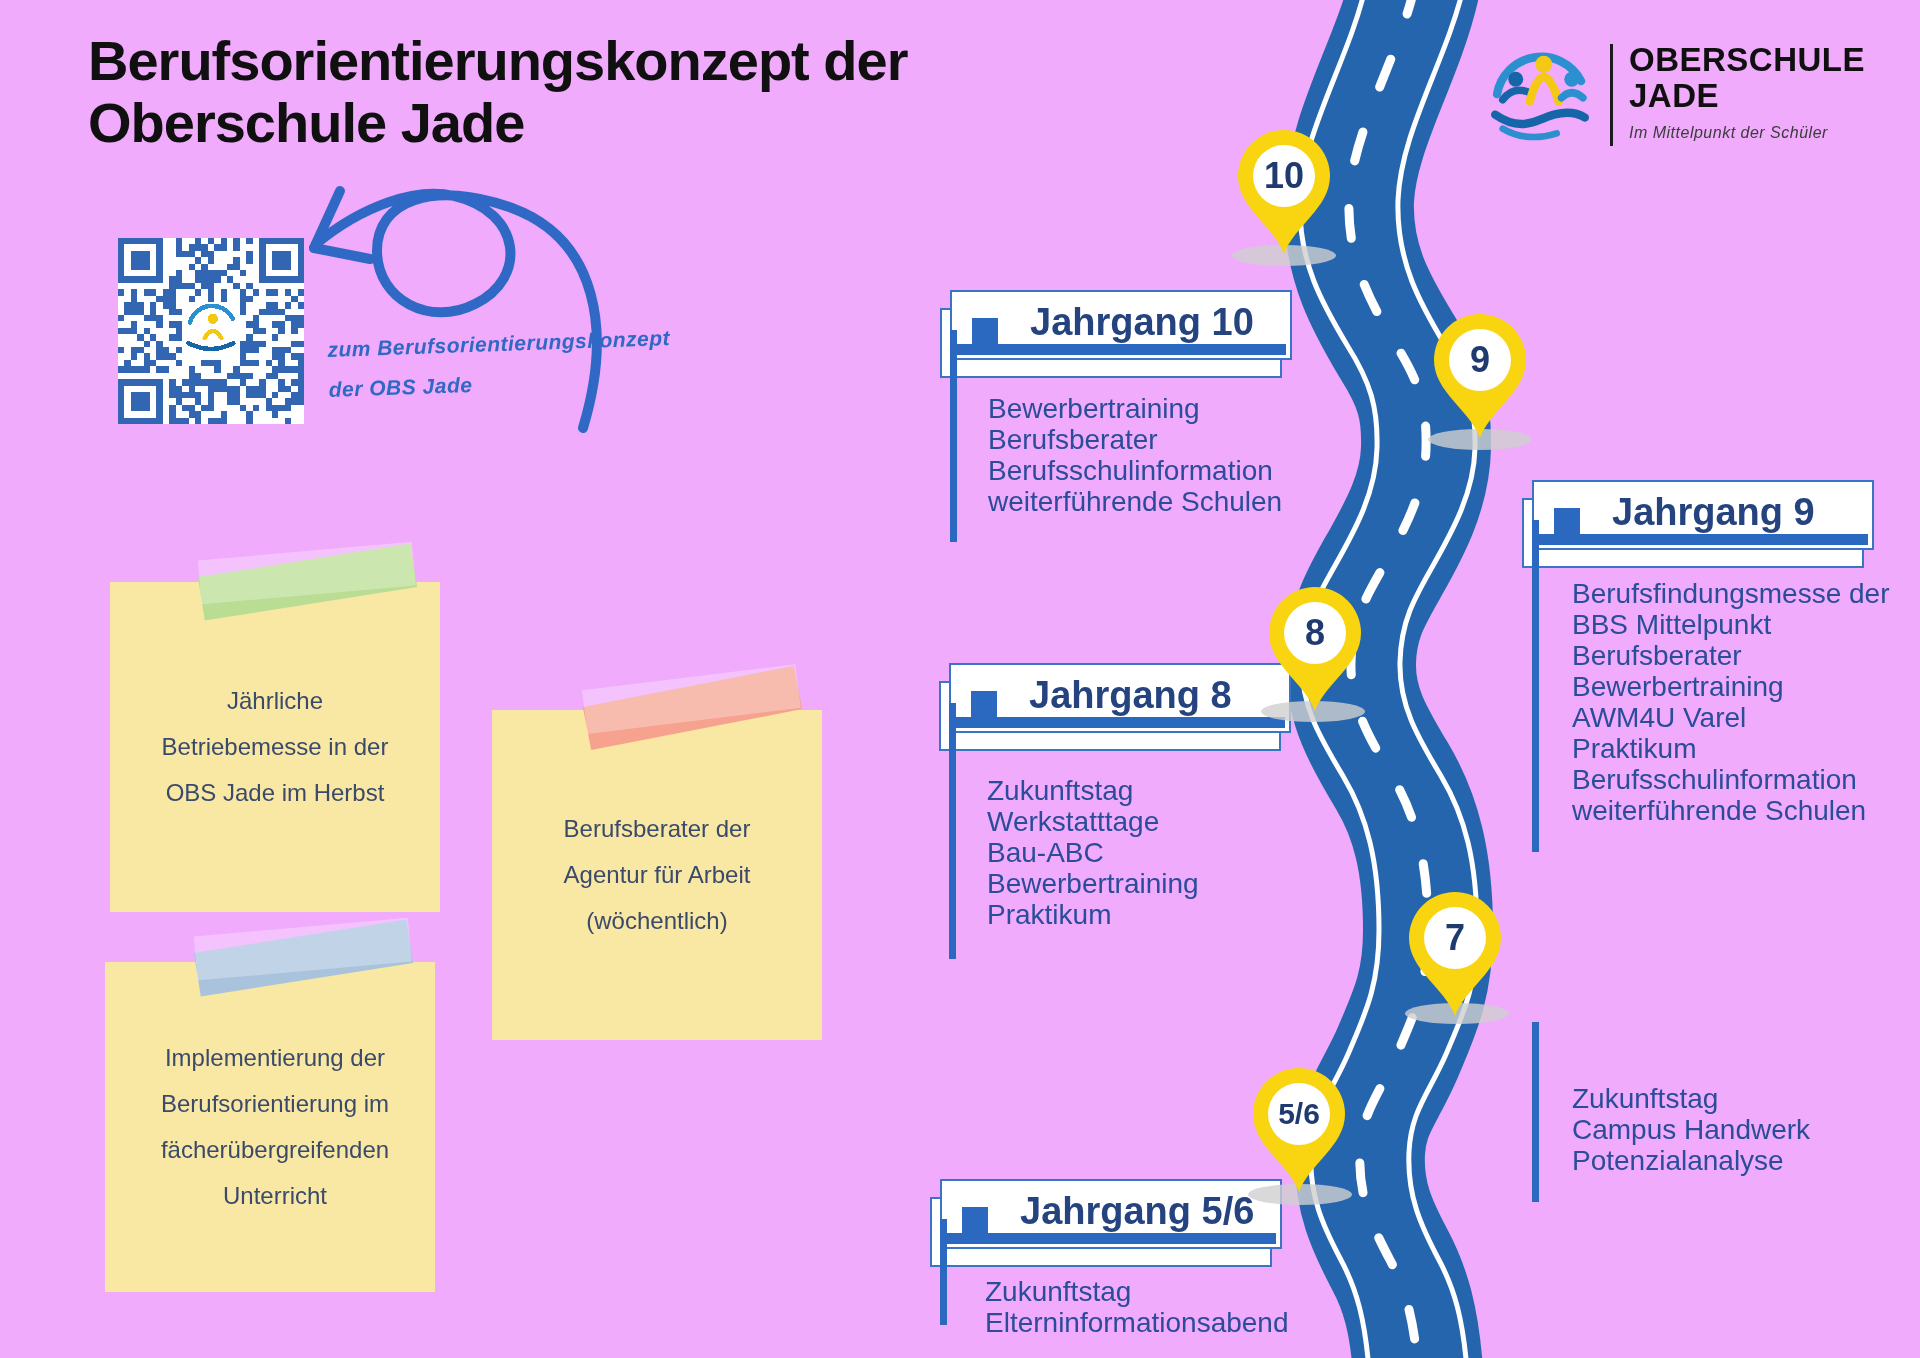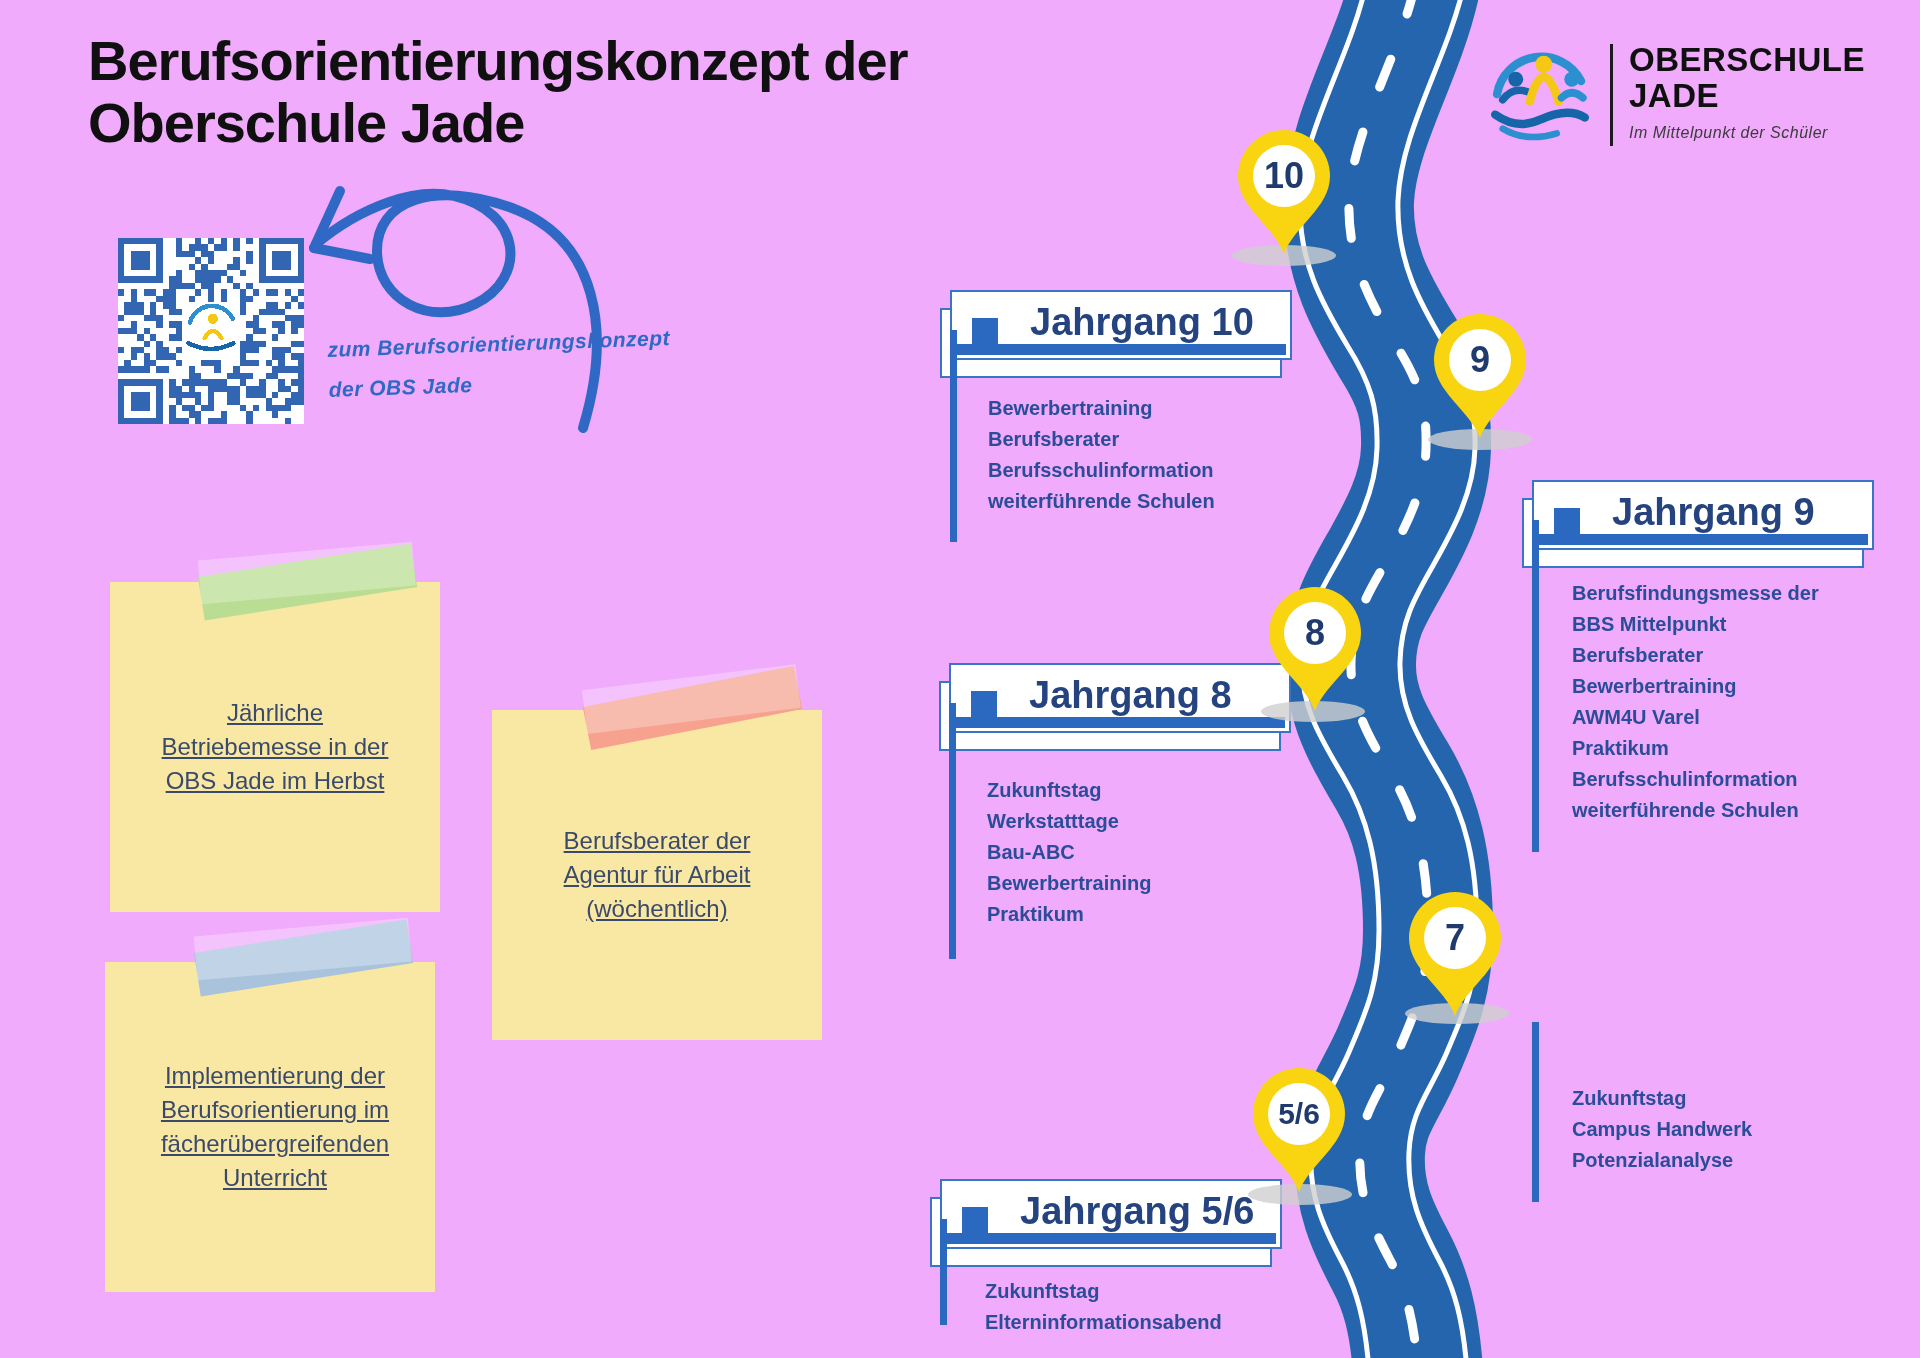--- a/index.html
+++ b/index.html
@@ -23,22 +23,22 @@
   .qr{position:absolute;left:118px;top:238px;width:186px;height:186px;}
   .qr-caption{position:absolute;left:328px;top:332px;color:var(--script-blue);
               transform:rotate(-2deg);font-style:italic;font-weight:700;letter-spacing:.5px;}
   .qr-caption .l1{font-size:21px;}
   .qr-caption .l2{font-size:21px;margin-top:16px;}
   .arrow-svg{position:absolute;left:0;top:0;pointer-events:none;}
 
   
   .note{position:absolute;width:330px;height:330px;background:var(--note-bg);
         display:flex;align-items:center;justify-content:center;text-align:center;
-        padding:0 34px;box-sizing:border-box;font-size:24px;line-height:34px;
-        font-weight:500;color:var(--note-text);text-decoration:underline;}
+        padding:0 34px;box-sizing:border-box;font-size:24px;line-height:46px;
+        font-weight:500;color:var(--note-text);}
   .n0{left:110px;top:582px;}
   .n1{left:492px;top:710px;}
   .n2{left:105px;top:962px;padding-left:44px;}
   .tape{position:absolute;width:215px;height:44px;}
   .tape::before{content:"";position:absolute;inset:0;background:rgba(255,255,255,.28);
                 transform:rotate(4deg) translateY(-9px);}
   .t0{left:200px;top:560px;background:var(--tape-green);transform:rotate(-9deg);}
   .t1{left:585px;top:686px;background:var(--tape-pink);transform:rotate(-11deg);}
   .t2{left:196px;top:936px;background:var(--tape-blue);transform:rotate(-9deg);}
 
@@ -59,21 +59,21 @@
   .sign-bar{position:absolute;left:4px;right:4px;bottom:3px;height:11px;background:var(--sign-accent);}
   .bullet{position:absolute;left:22px;top:28px;width:26px;height:26px;background:var(--sign-accent);z-index:3;}
   .sign-label{position:absolute;left:78px;top:50%;transform:translateY(-56%);
               font-size:38px;font-weight:700;color:var(--navy);white-space:nowrap;}
   .stem{position:absolute;left:32px;width:7px;background:var(--sign-accent);z-index:2;}
   .g0 .stem{top:40px;height:212px;}
   .g1 .stem{top:40px;height:332px;}
   .g2 .stem{top:40px;height:256px;}
   .g3 .stem{top:40px;height:180px;}
   .g4 .stem{top:40px;height:106px;}
-  .items{position:absolute;z-index:2;font-size:20px;line-height:31px;font-weight:700;
+  .items{position:absolute;z-index:2;font-size:28px;line-height:31px;font-weight:400;
          color:var(--list-blue);white-space:nowrap;}
   .g0 .items{left:70px;top:103px;}
   .g1 .items{left:72px;top:98px;}
   .g2 .items{left:70px;top:112px;}
   .g3 .items{left:72px;top:101px;}
   .g4 .items{left:77px;top:97px;}
 
   
   .pin{position:absolute;width:104px;height:132px;z-index:4;}
   .p0{left:1232px;top:126px;}

